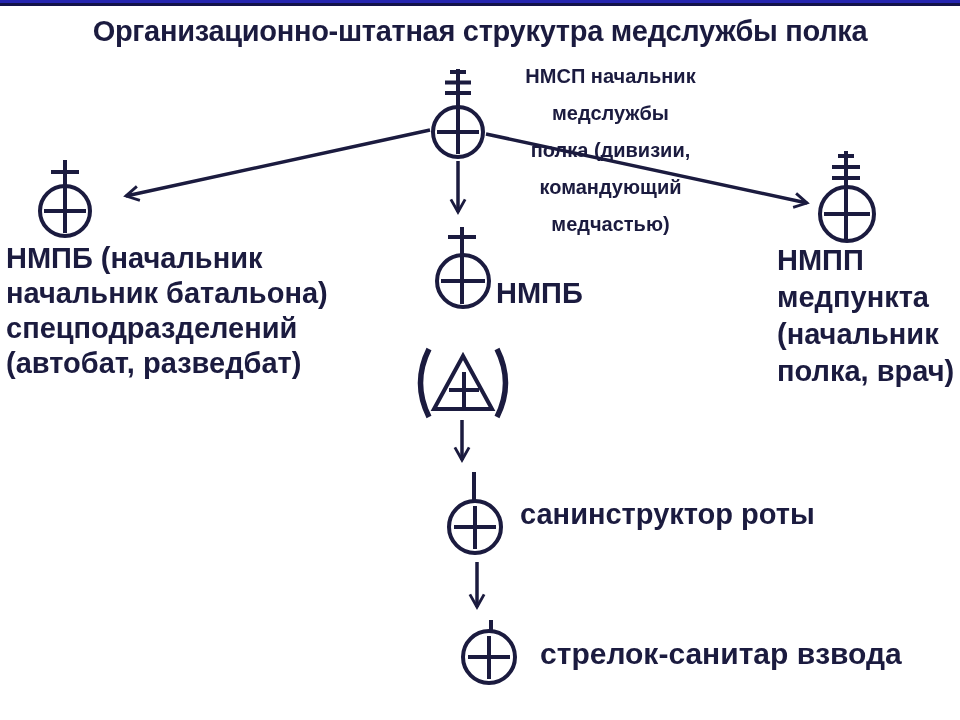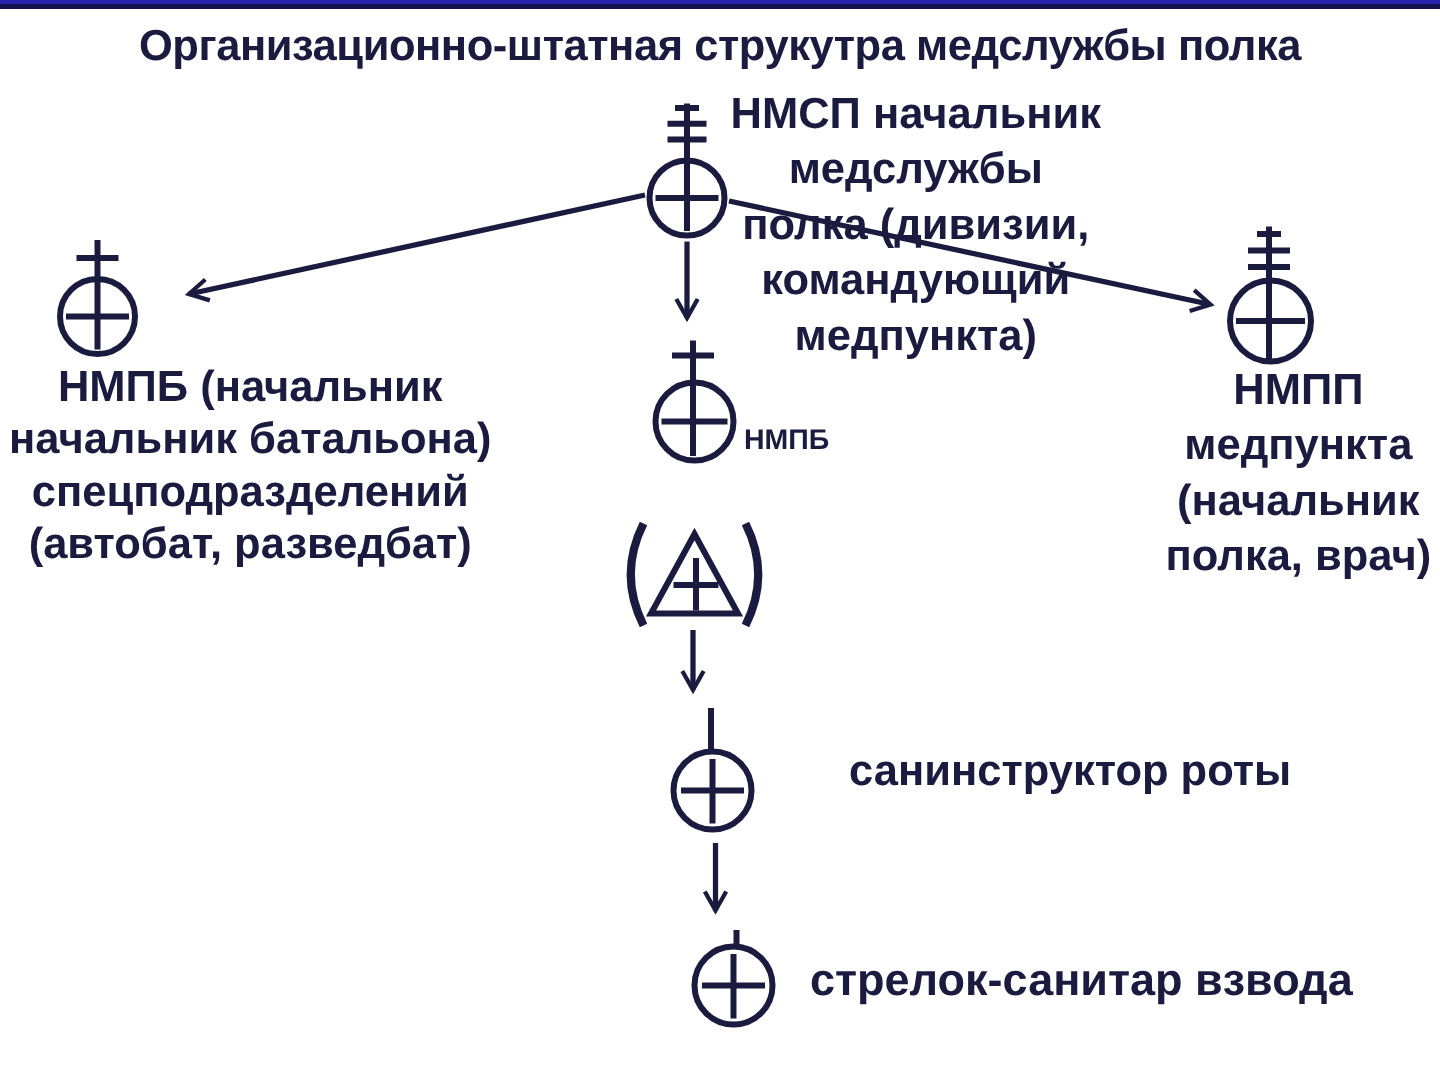--- a/index.html
+++ b/index.html
@@ -24,27 +24,26 @@
     letter-spacing:-0.3px;
   }
   svg.canvas{position:absolute;left:0;top:0;z-index:1;}
   svg.canvas line, svg.canvas circle, svg.canvas path{
     stroke:var(--ink);fill:none;
   }
   .tblock{
     position:absolute;z-index:2;
     font-weight:bold;color:var(--ink);
     white-space:nowrap;
-    text-align:center;
   }
-  .tb-nmsp{left:468px;top:58px;width:285px;text-align:center;font-size:29px;line-height:37px;}
+  .tb-nmsp{left:468px;top:58px;width:285px;text-align:center;font-size:20px;line-height:37px;}
   .tb-left{left:6px;top:241px;font-size:29px;line-height:35px;}
   .tb-right{left:745px;top:242px;font-size:29px;line-height:37px;margin-left:32px;}
-  .tb-mid{left:496px;top:275px;font-size:19px;line-height:37px;}
-  .tb-san{left:520px;top:499px;font-size:29px;line-height:30px;margin-left:46px;}
+  .tb-mid{left:496px;top:275px;font-size:29px;line-height:37px;}
+  .tb-san{left:520px;top:499px;font-size:29px;line-height:30px;}
   .tb-str{left:540px;top:638px;font-size:30px;line-height:31px;}
   .tline{display:block;}
 </style>
 </head>
 <body>
 
 <div class="topbar"></div>
 
 <div class="title">Организационно-штатная струкутра медслужбы полка</div>
 
@@ -126,21 +125,21 @@
     <line x1="468" y1="657" x2="510" y2="657"></line>
     <line x1="489" y1="636" x2="489" y2="679"></line>
   </g>
 </svg>
 
 <div class="tblock tb-nmsp">
   <span class="tline">НМСП начальник</span>
   <span class="tline">медслужбы</span>
   <span class="tline">полка (дивизии,</span>
   <span class="tline">командующий</span>
-  <span class="tline">медпункта)</span>
+  <span class="tline">медчастью)</span>
 </div>
 
 <div class="tblock tb-left">
   <span class="tline">НМПБ (начальник</span>
   <span class="tline">начальник батальона)</span>
   <span class="tline">спецподразделений</span>
   <span class="tline">(автобат, разведбат)</span>
 </div>
 
 <div class="tblock tb-right">

